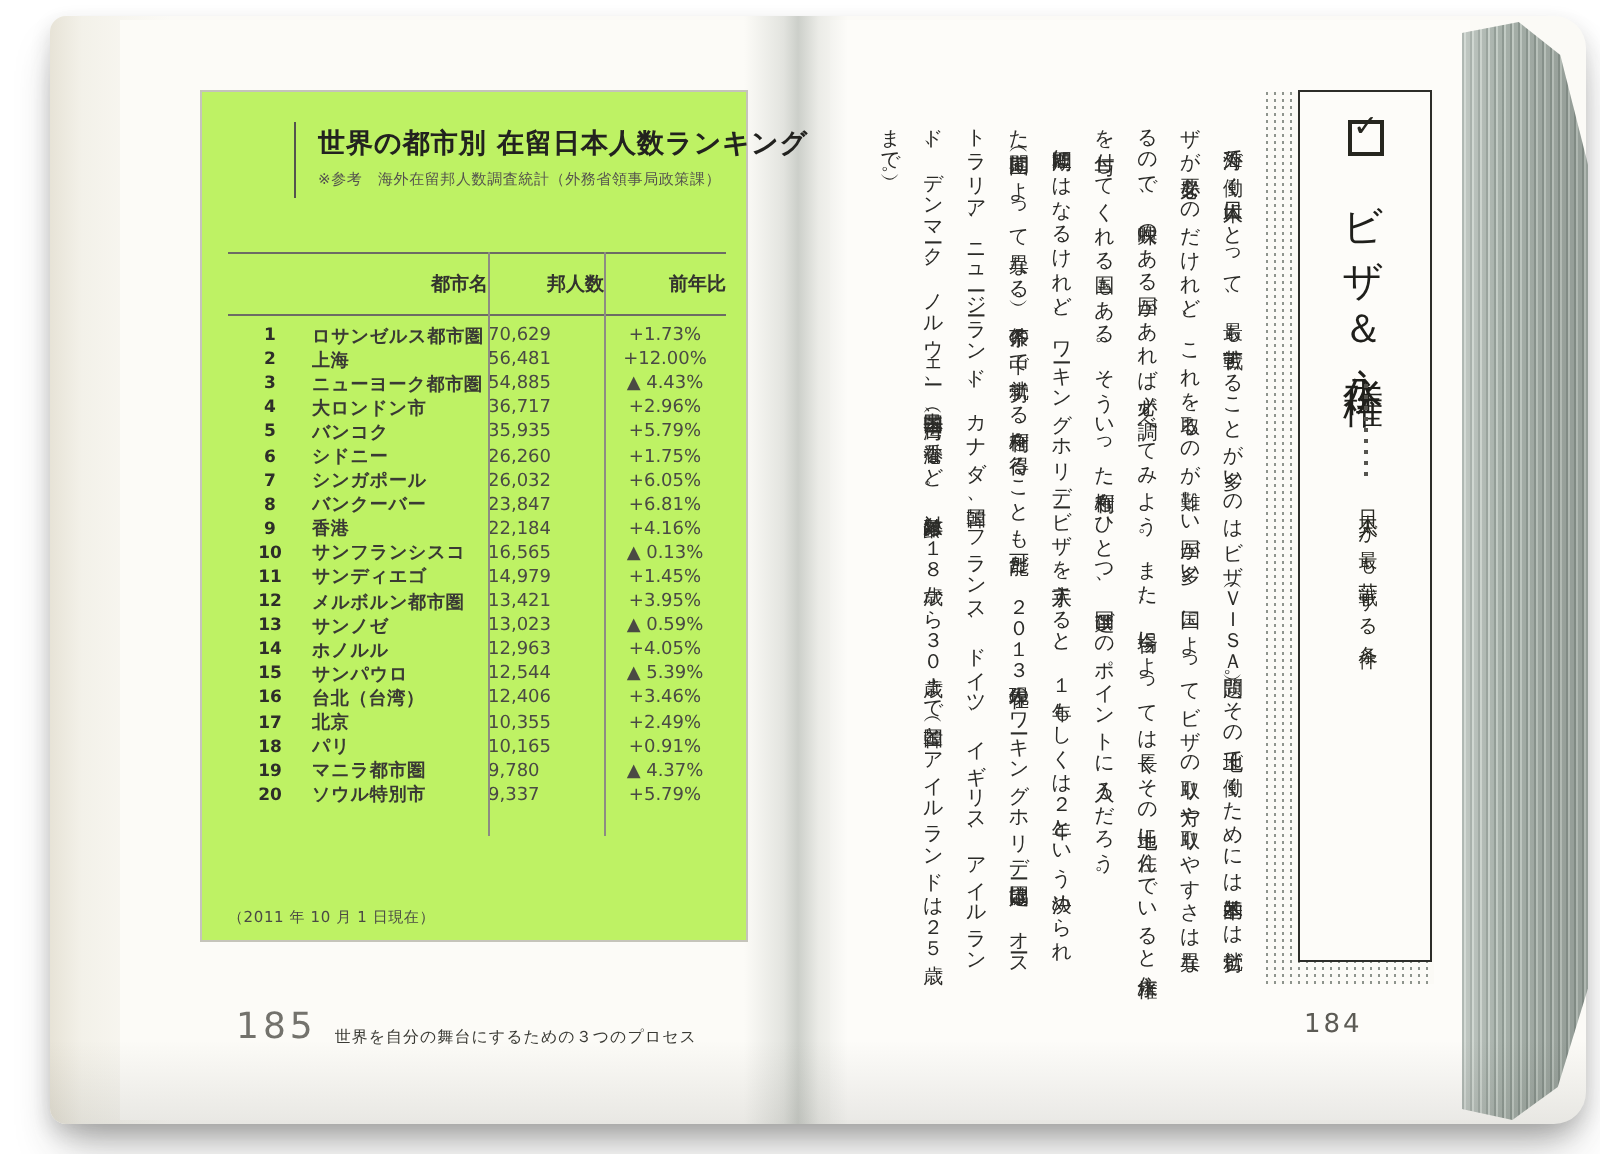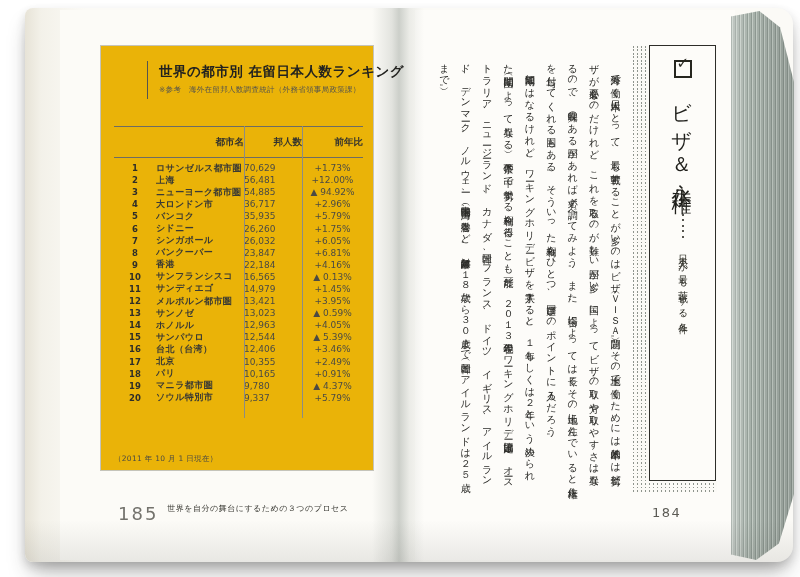--- a/index.html
+++ b/index.html
@@ -20,40 +20,40 @@
         background:repeating-linear-gradient(90deg,#8f9a93 0 1px,#c3ccc5 1px 2px,#a7b1aa 2px 4px);
         clip-path:polygon(0 1%,45% 0,78% 3%,100% 13%,100% 88%,76% 97%,40% 100%,0 99%);}
   .right-stack-shade{position:absolute;left:731px;top:11px;width:63px;height:549px;
         background:linear-gradient(90deg,rgba(255,255,255,.30),rgba(0,0,0,0) 30%,rgba(0,0,0,.10) 85%);
         clip-path:polygon(0 1%,45% 0,78% 3%,100% 13%,100% 88%,76% 97%,40% 100%,0 99%);}
   .book-bottom-shade{position:absolute;left:25px;top:520px;width:768px;height:42px;
         background:linear-gradient(180deg,rgba(0,0,0,0),rgba(60,60,55,.10));border-radius:0 0 16px 8px;}
 
   
   .table-box{position:absolute;left:100px;top:45px;width:272px;height:424px;
-        border:1px solid #c5c4ba;background:#eab308;}
+        border:1px solid #c5c4ba;background:#bef264;}
   .title-block{position:absolute;left:46px;top:15px;border-left:1px solid #55544e;padding:2px 0 4px 11px;}
   .tbl-title{font-size:13.5px;font-weight:bold;color:#22221f;letter-spacing:.5px;white-space:nowrap;}
   .tbl-source{margin-top:4px;font-size:7.5px;color:#55544e;letter-spacing:.3px;white-space:nowrap;}
   .tbl{position:absolute;left:13px;top:80px;width:249px;}
   .thead{display:grid;grid-template-columns:42px 88px 58px 61px;height:30px;align-items:center;
         border-top:1px solid #6d6c64;border-bottom:1px solid #6d6c64;
         font-size:9.5px;font-weight:bold;color:#33332e;text-align:right;}
   .trow{display:grid;grid-template-columns:42px 88px 58px 61px;height:12.1px;align-items:center;
         font-size:9px;color:#3a3a34;}
   .tbody{padding-top:4px;}
   .c-rank{text-align:center;font-weight:bold;font-size:8.5px;color:#2e2e29;}
   .c-city{text-align:left;letter-spacing:.4px;font-weight:bold;white-space:nowrap;overflow:hidden;}
   .c-count{text-align:left;padding-right:8px;color:#4a4a44;}
   .c-yoy{text-align:center;color:#4a4a44;}
   .vline{position:absolute;top:0;width:1px;height:292px;background:#8d8c83;}
   .vline1{left:130px;} .vline2{left:188px;}
   .date-note{position:absolute;left:13px;top:408px;width:232px;text-align:left;
         font-size:7.5px;color:#4a4a44;letter-spacing:.3px;}
-  .lfooter{position:absolute;left:118px;top:503px;display:flex;align-items:flex-start;gap:9px;}
+  .lfooter{position:absolute;left:118px;top:503px;display:flex;align-items:flex-end;gap:9px;}
   .lfooter-num{font-size:18px;color:#73726c;letter-spacing:2px;font-weight:400;}
   .lfooter-txt{font-size:8px;color:#3a3a34;letter-spacing:.5px;}
 
   
   .vtext{position:absolute;left:412px;top:57px;width:214px;height:428px;
         writing-mode:vertical-rl;text-orientation:upright;
         font-size:10px;line-height:21.4px;letter-spacing:.6px;color:#29292            5;}
   .vtext p{margin:0;text-indent:1em;}
   .dotted-texture{position:absolute;left:633px;top:46px;width:84px;height:446px;
         background:
@@ -111,21 +111,21 @@
           <div class="trow">
           <span class="c-rank">2</span>
           <span class="c-city">上海</span>
           <span class="c-count">56,481</span>
           <span class="c-yoy">+12.00%</span>
         </div>
           <div class="trow">
           <span class="c-rank">3</span>
           <span class="c-city">ニューヨーク都市圏</span>
           <span class="c-count">54,885</span>
-          <span class="c-yoy">▲ 94.92%</span>
+          <span class="c-yoy">▲ 4.43%</span>
         </div>
           <div class="trow">
           <span class="c-rank">4</span>
           <span class="c-city">大ロンドン市</span>
           <span class="c-count">36,717</span>
           <span class="c-yoy">+2.96%</span>
         </div>
           <div class="trow">
           <span class="c-rank">5</span>
           <span class="c-city">バンコク</span>

